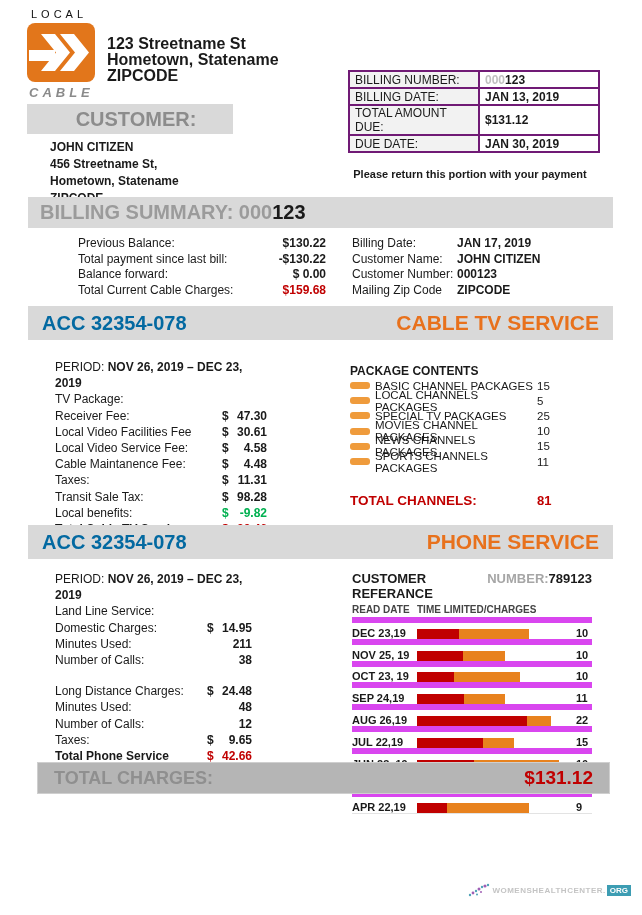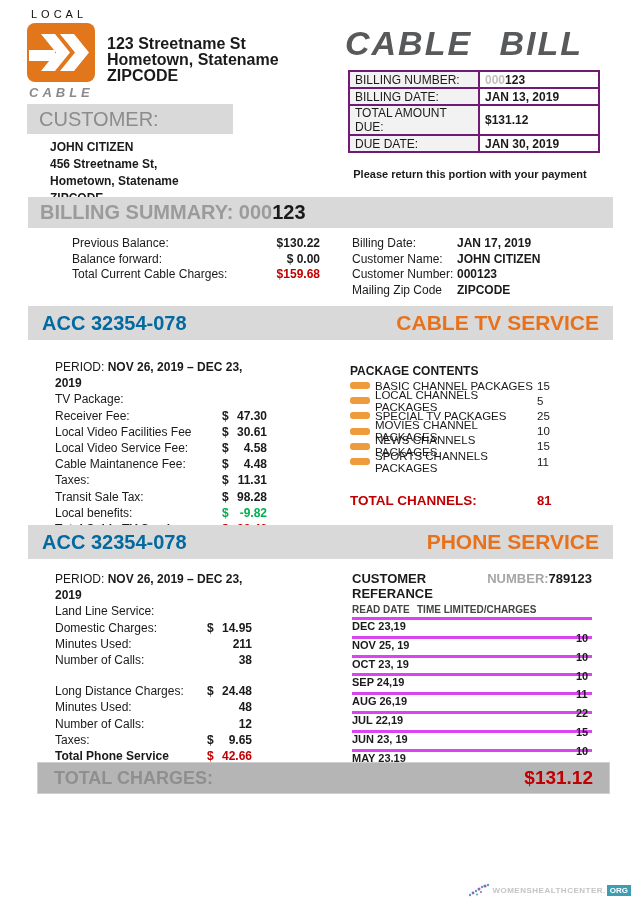--- a/index.html
+++ b/index.html
@@ -17,34 +17,34 @@
   .bill-title { position:absolute; left:345px; top:24px; font-size:34px; font-weight:bold; font-style:italic; color:#58595B; letter-spacing:2px; word-spacing:16px; }
   
   .remit-table { position:absolute; left:348px; top:70px; border-collapse:collapse; font-size:12px; }
   .remit-table td { border:2px solid #701a75; height:15px; padding:0 5px; }
   .remit-label { background:#F2F2F2; width:118px; }
   .remit-value { width:108px; font-weight:bold; }
   .muted-prefix { color:#BFBFBF; font-weight:bold; }
   .remit-note { position:absolute; left:340px; top:168px; width:260px; text-align:center; font-size:11px; font-weight:600; }
   
   .customer-band { position:absolute; left:27px; top:104px; width:206px; height:30px; background:var(--band_gray);
-    color:var(--muted_gray); font-weight:normal; font-size:20px; line-height:30px; padding-left:12px; box-sizing:border-box; }
+    color:var(--muted_gray); font-weight:bold; font-size:20px; line-height:30px; padding-left:12px; box-sizing:border-box;text-align:center; }
   .customer-lines { position:absolute; left:50px; top:139px; font-size:12px; font-weight:600; line-height:17px; }
   .summary-band { position:absolute; left:28px; top:197px; width:585px; height:31px; background:var(--band_gray);
     font-size:20px; font-weight:bold; line-height:31px; padding-left:12px; box-sizing:border-box; }
   .summary-band .muted { color:#9B9B9B; }
   .summary-band .strong { color:#1a1a1a; }
   .service-band { position:absolute; left:28px; width:585px; height:34px; background:var(--band_gray);
     display:flex; justify-content:space-between; align-items:center; padding:0 14px; box-sizing:border-box; }
   .service-band .acc { color:#0369a1; font-weight:bold; font-size:20px; }
   .service-band .service-name { color:var(--accent_orange); font-weight:bold; font-size:21px; }
   .band-cable { top:306px; }
   .band-phone { top:525px; }
   
-  .summary-left { position:absolute; left:72px; top:236px; width:248px; font-size:12px; line-height:15.5px; }
+  .summary-left { position:absolute; left:78px; top:236px; width:248px; font-size:12px; line-height:15.5px; }
   .kv { display:flex; justify-content:space-between; }
   .kv .v { font-weight:bold; }
   .summary-right { position:absolute; left:352px; top:236px; width:240px; font-size:12px; line-height:15.5px; }
   .kv2 { display:flex; }
   .kv2 .k { width:105px; }
   .kv2 .v { font-weight:bold; }
   .red { color:var(--alert_red) !important; }
   .green { color:var(--positive_green) !important; }
   
   .fees { position:absolute; font-size:12px; line-height:16.2px; }
@@ -65,21 +65,21 @@
   .pkg-count { width:48px; margin-left:auto; flex:none; }
   .pkg-total { display:flex; margin-top:24px; font-size:13.5px; font-weight:bold; color:var(--alert_red); }
   .pkg-total .pkg-count { font-size:13px; }
   
   .usage { position:absolute; left:352px; top:571px; width:240px; }
   .usage-head { font-size:13px; font-weight:bold; display:flex; }
   .usage-head .m { color:#A6A6A6; margin-left:4px; }
   .usage-head .ref { margin-left:auto; }
   .usage-subhead { display:flex; font-size:10px; font-weight:bold; color:#444; margin-top:3px; padding-bottom:2px; }
   .usage-subhead .c1 { width:65px; }
-  .usage-row { display:flex; align-items:flex-start; height:15.8px; border-top:3px solid #d946ef;flex-direction:column; }
+  .usage-row { display:flex; align-items:flex-end; height:15.8px; border-top:6px solid #d946ef; }
   .usage-row:last-child { border-bottom:1px solid #E3E3E3; }
   .u-date { width:65px; font-size:11px; font-weight:600; }
   .u-bar { display:flex; height:10px; width:146px; }
   .u-red { background:var(--bar_red); height:100%; }
   .u-orange { background:var(--bar_orange); height:100%; }
   .u-val { margin-left:auto; width:16px; font-size:11px; font-weight:600; }
   
   .total-band { position:absolute; left:37px; top:762px; width:573px; height:32px; background:var(--total_band_gray);
     border:1px solid #CFCFCF; display:flex; justify-content:space-between; align-items:center; padding:0 16px; box-sizing:border-box; }
   .total-band .t-label { color:#8F8F8F; font-weight:bold; font-size:18px; }
@@ -102,21 +102,20 @@
       <path fill="#ffffff" d="M14 11 h14 l15 18.5 -15 18.5 h-14 l15 -18.5 z"></path>
       <path fill="#ffffff" d="M33 11 h14 l15 18.5 -15 18.5 h-14 l15 -18.5 z"></path>
     </svg>
     <div class="brand-bottom">CABLE</div>
   </div>
   <div class="company-address">
     <div>123 Streetname St</div>
     <div>Hometown, Statename</div>
     <div>ZIPCODE</div>
   </div>
-  <div class="bill-title">CABLE  BILL</div>
 
   <table class="remit-table">
     <tbody>
         <tr>
       <td class="remit-label">BILLING NUMBER:</td>
       <td class="remit-value"><span class="muted-prefix">000</span><span>123</span></td>
     </tr>
     <tr>
       <td class="remit-label">BILLING DATE:</td>
       <td class="remit-value">JAN 13, 2019</td>
@@ -143,20 +142,24 @@
 
   <div class="summary-band">
     <span class="muted">BILLING SUMMARY: 000</span><span class="strong">123</span>
   </div>
   <div class="summary-left">
     <div class="kv">
         <span>Previous Balance:</span>
         <span class="v">$130.22</span>
       </div>
     <div class="kv">
+        <span>Total payment since last bill:</span>
+        <span class="v">-$130.22</span>
+      </div>
+    <div class="kv">
         <span>Balance forward:</span>
         <span class="v">$ 0.00</span>
       </div>
     <div class="kv">
         <span>Total Current Cable Charges:</span>
         <span class="v red">$159.68</span>
       </div>
   </div>
   <div class="summary-right">
     <div class="kv2">

